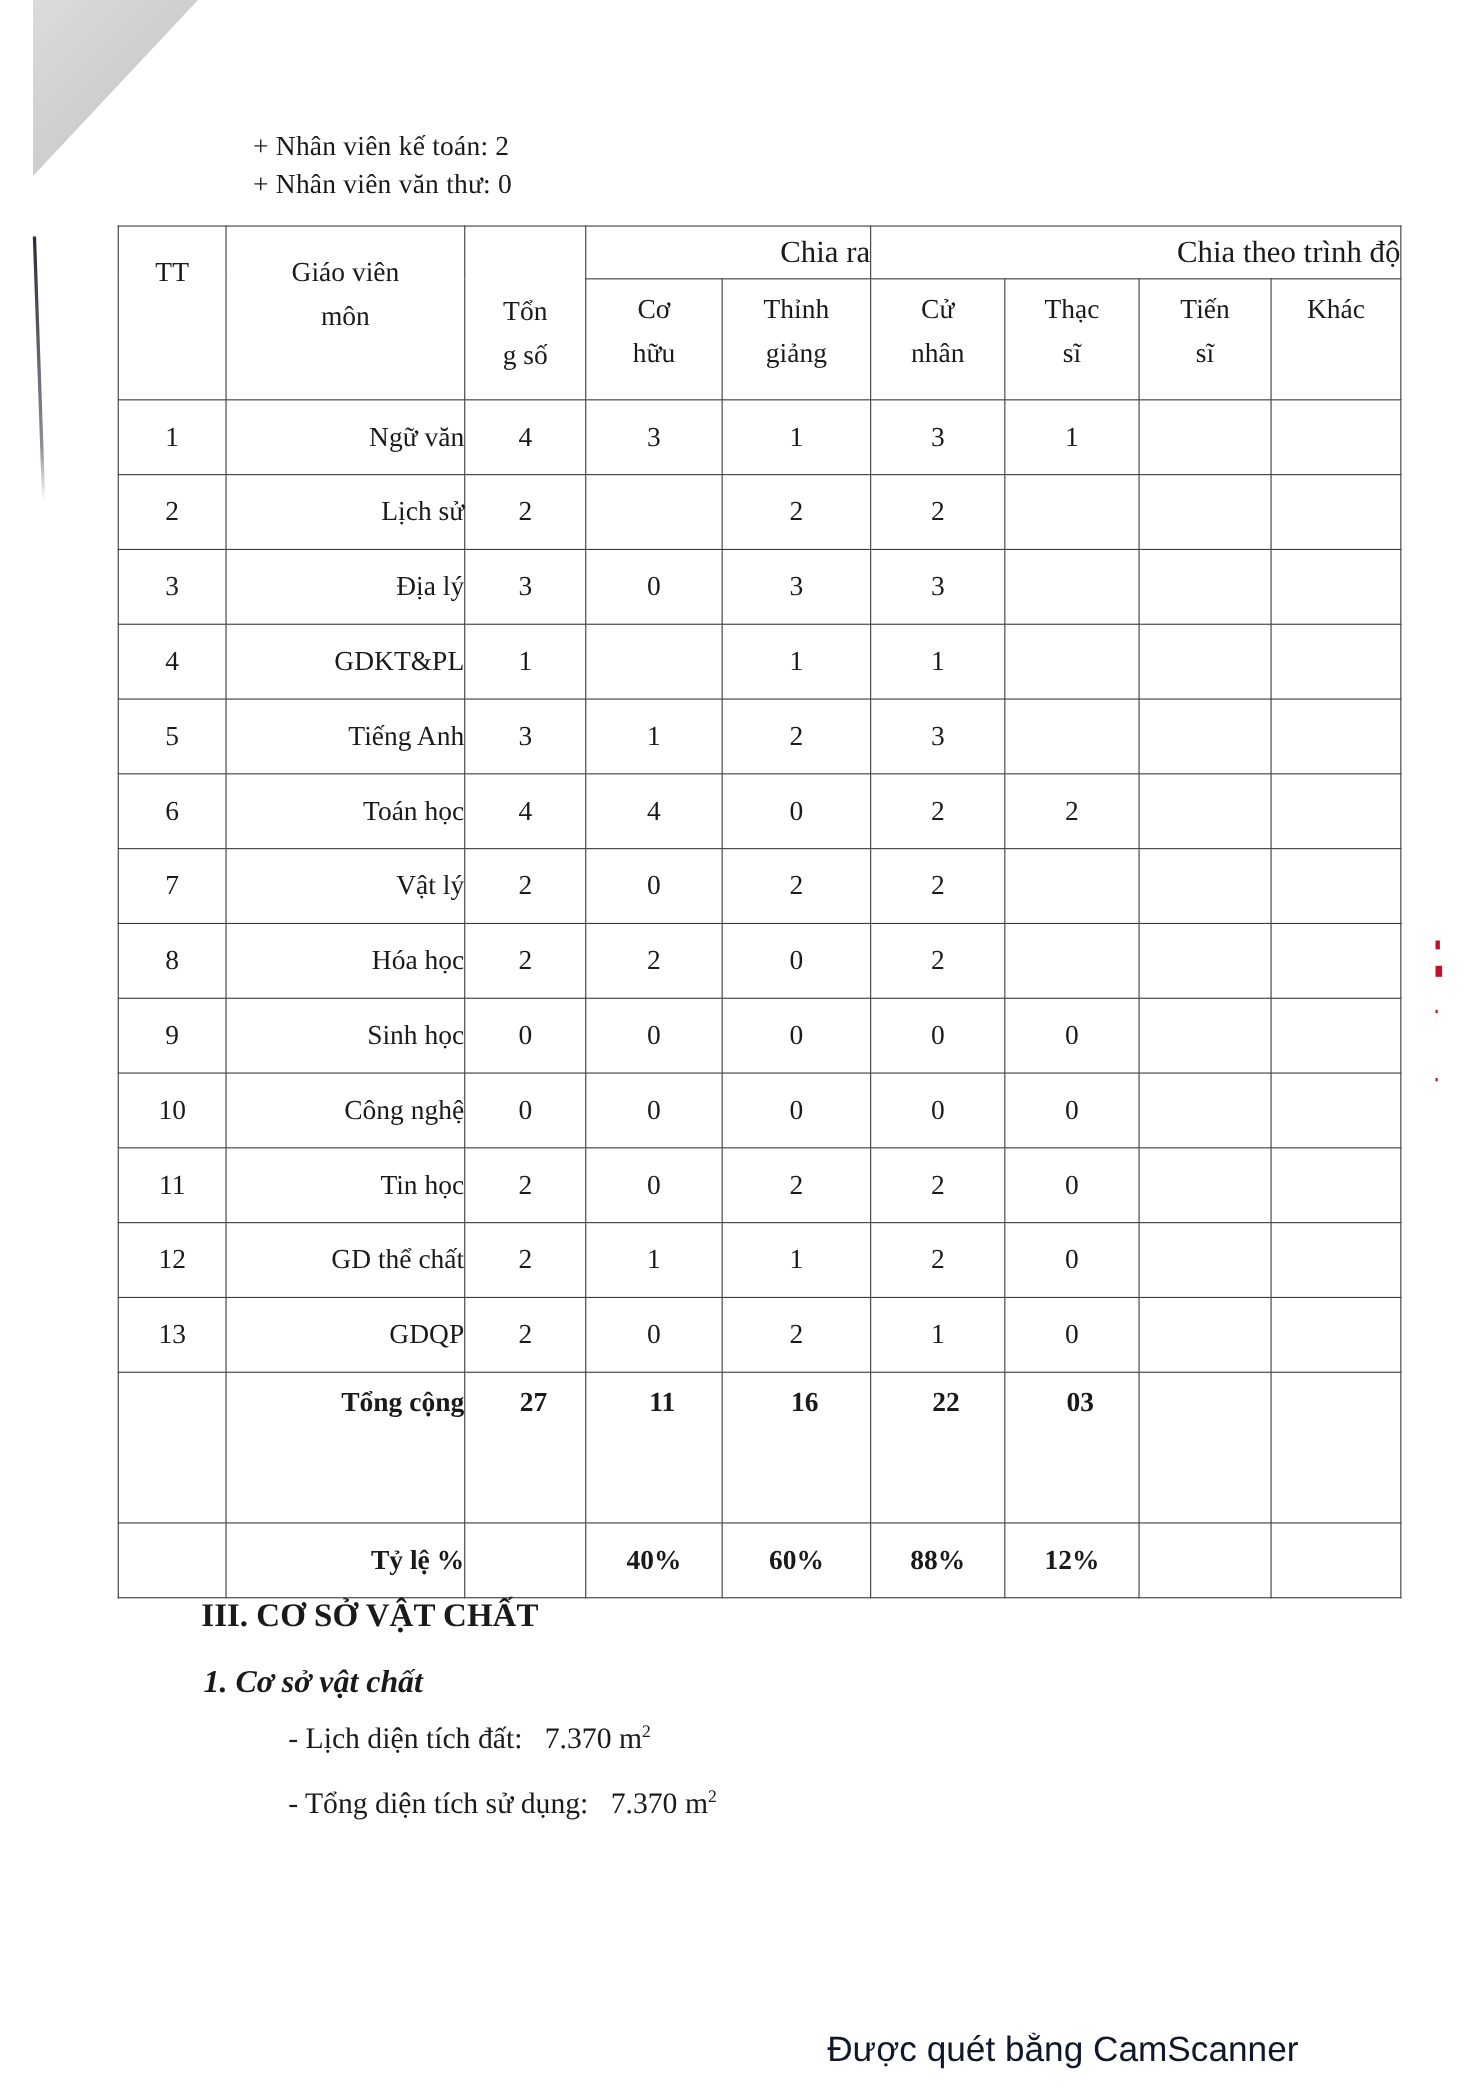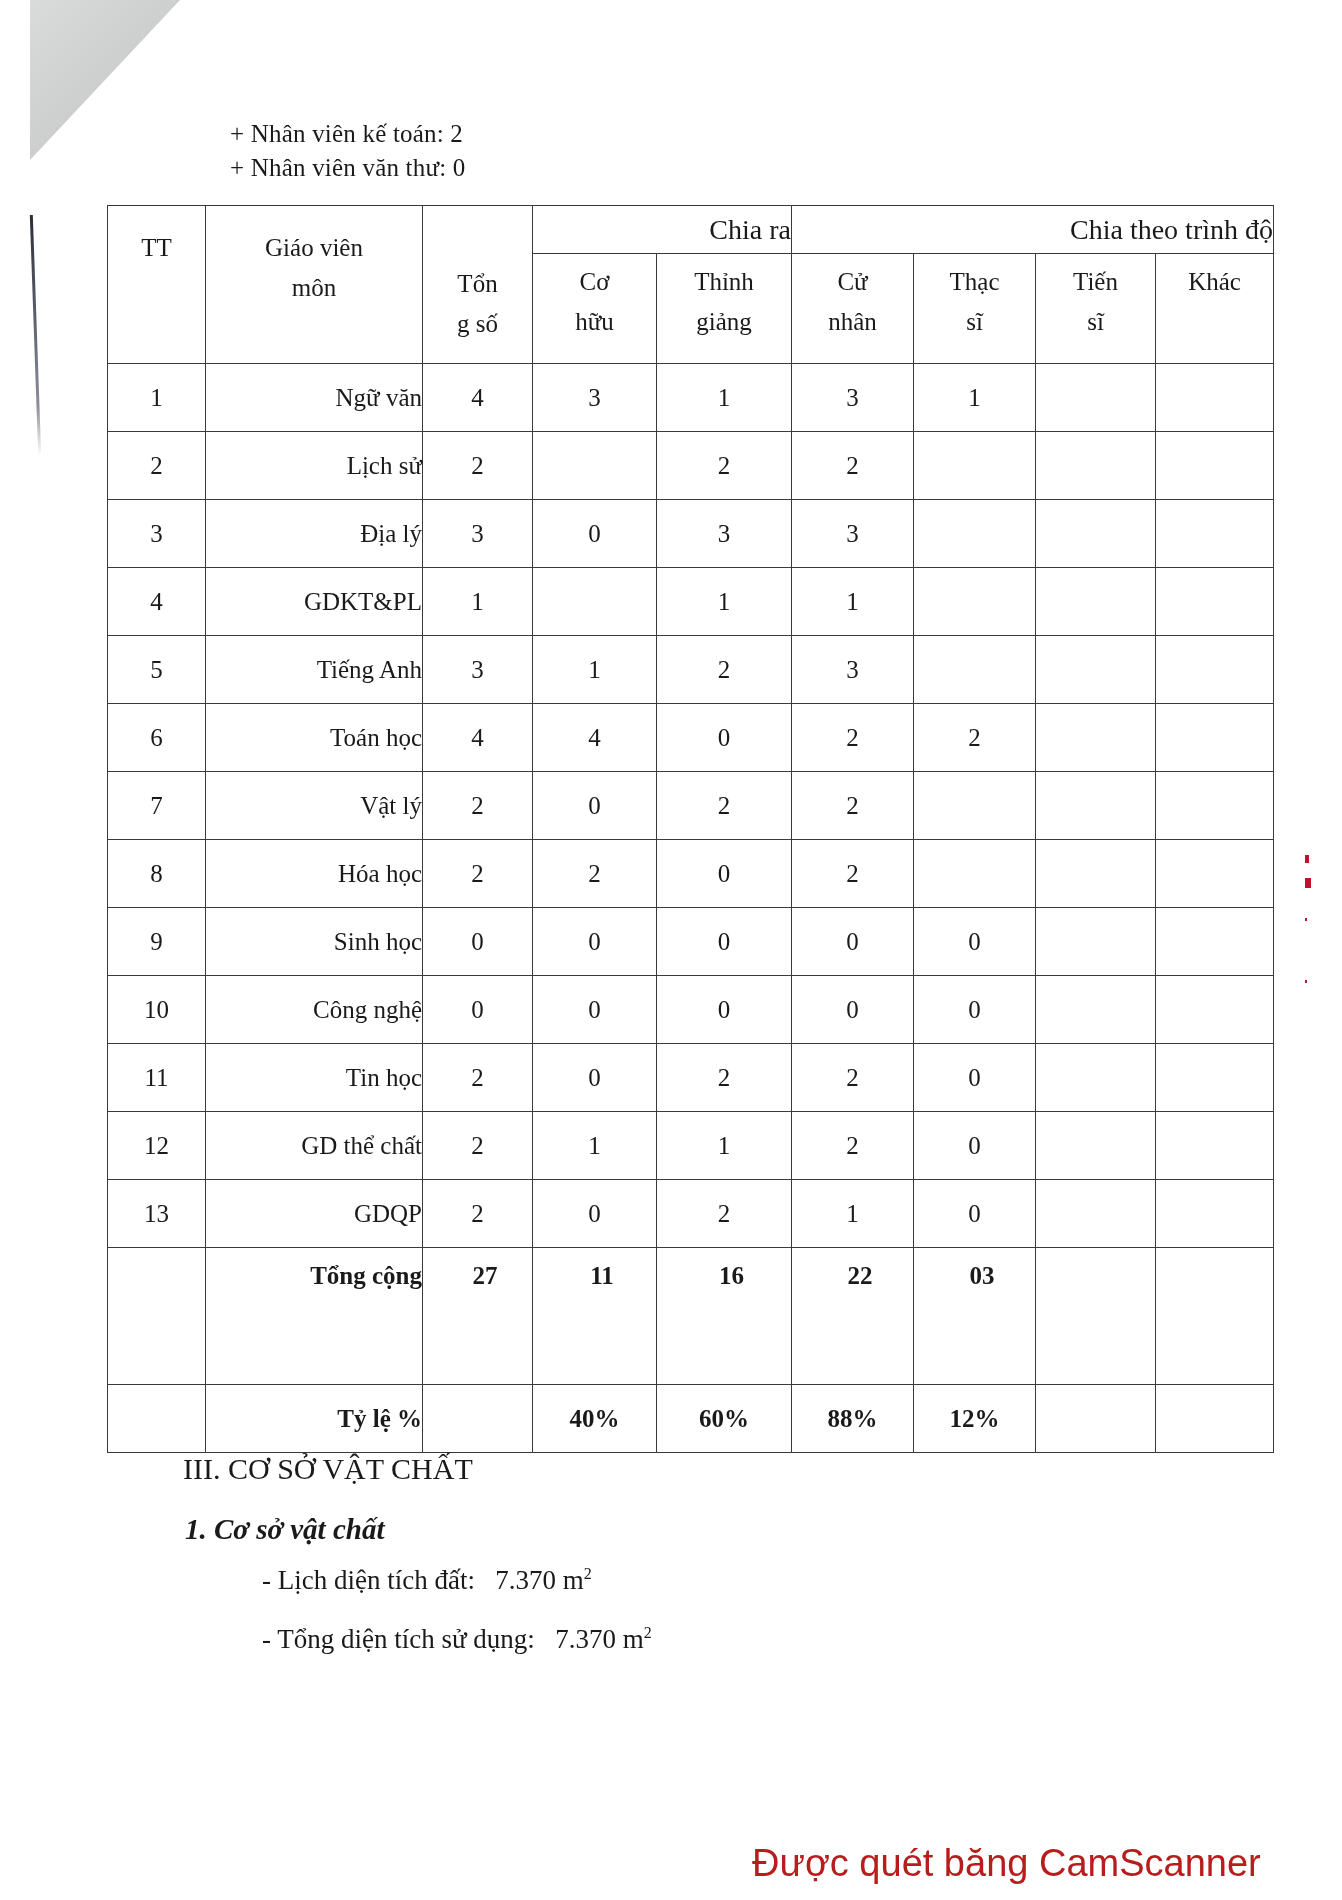--- a/index.html
+++ b/index.html
@@ -39,27 +39,27 @@
     }
     th.group { height: 47px; vertical-align: middle; text-align: right; font-size: 28px; }
     th.sub { height: 101px; vertical-align: top; text-align: center; padding-top: 8px !important; line-height: 40px; }
     th.rowspan { vertical-align: top; padding-top: 22px !important; line-height: 40px; }
     td { height: 67px; vertical-align: middle; }
     td.tt { text-align: center; }
     td.subj { text-align: right; padding-left: 48px !important; }
     td.num { text-align: center; }
     tr.total td { height: 122px; vertical-align: top; padding-top: 14px !important; font-weight: bold; padding-left: 15px; }
     tr.ratio td { height: 67px; font-weight: bold; }
-    .h3 { position: absolute; left: 183px; top: 1452px; font-size: 30px; font-weight: normal; }
+    .h3 { position: absolute; left: 183px; top: 1452px; font-size: 30px; font-weight: bold; }
     .h4 { position: absolute; left: 185px; top: 1513px; font-size: 29px; font-style: italic; font-weight: bold; }
     .area { position: absolute; left: 262px; font-size: 27px; }
     .area sup { font-size: 16px; }
     .watermark {
       position: absolute; left: 752px; top: 1848px; height: 42px; overflow: hidden;
-      font-family: "Liberation Sans", "DejaVu Sans", sans-serif; font-size: 38px; color: #b91c1c;
+      font-family: "Liberation Sans", "DejaVu Sans", sans-serif; font-size: 32px; color: #0f172a;
       line-height: 58px;
     }
     .watermark span { position: relative; top: -14px; }
     .red-mark { position: absolute; left: 1305px; width: 4px; background: #c0122b; }
   </style>
 </head>
 <body>
 
 <div class="page-curl-shadow"></div>
 <div class="page-curl"></div>

